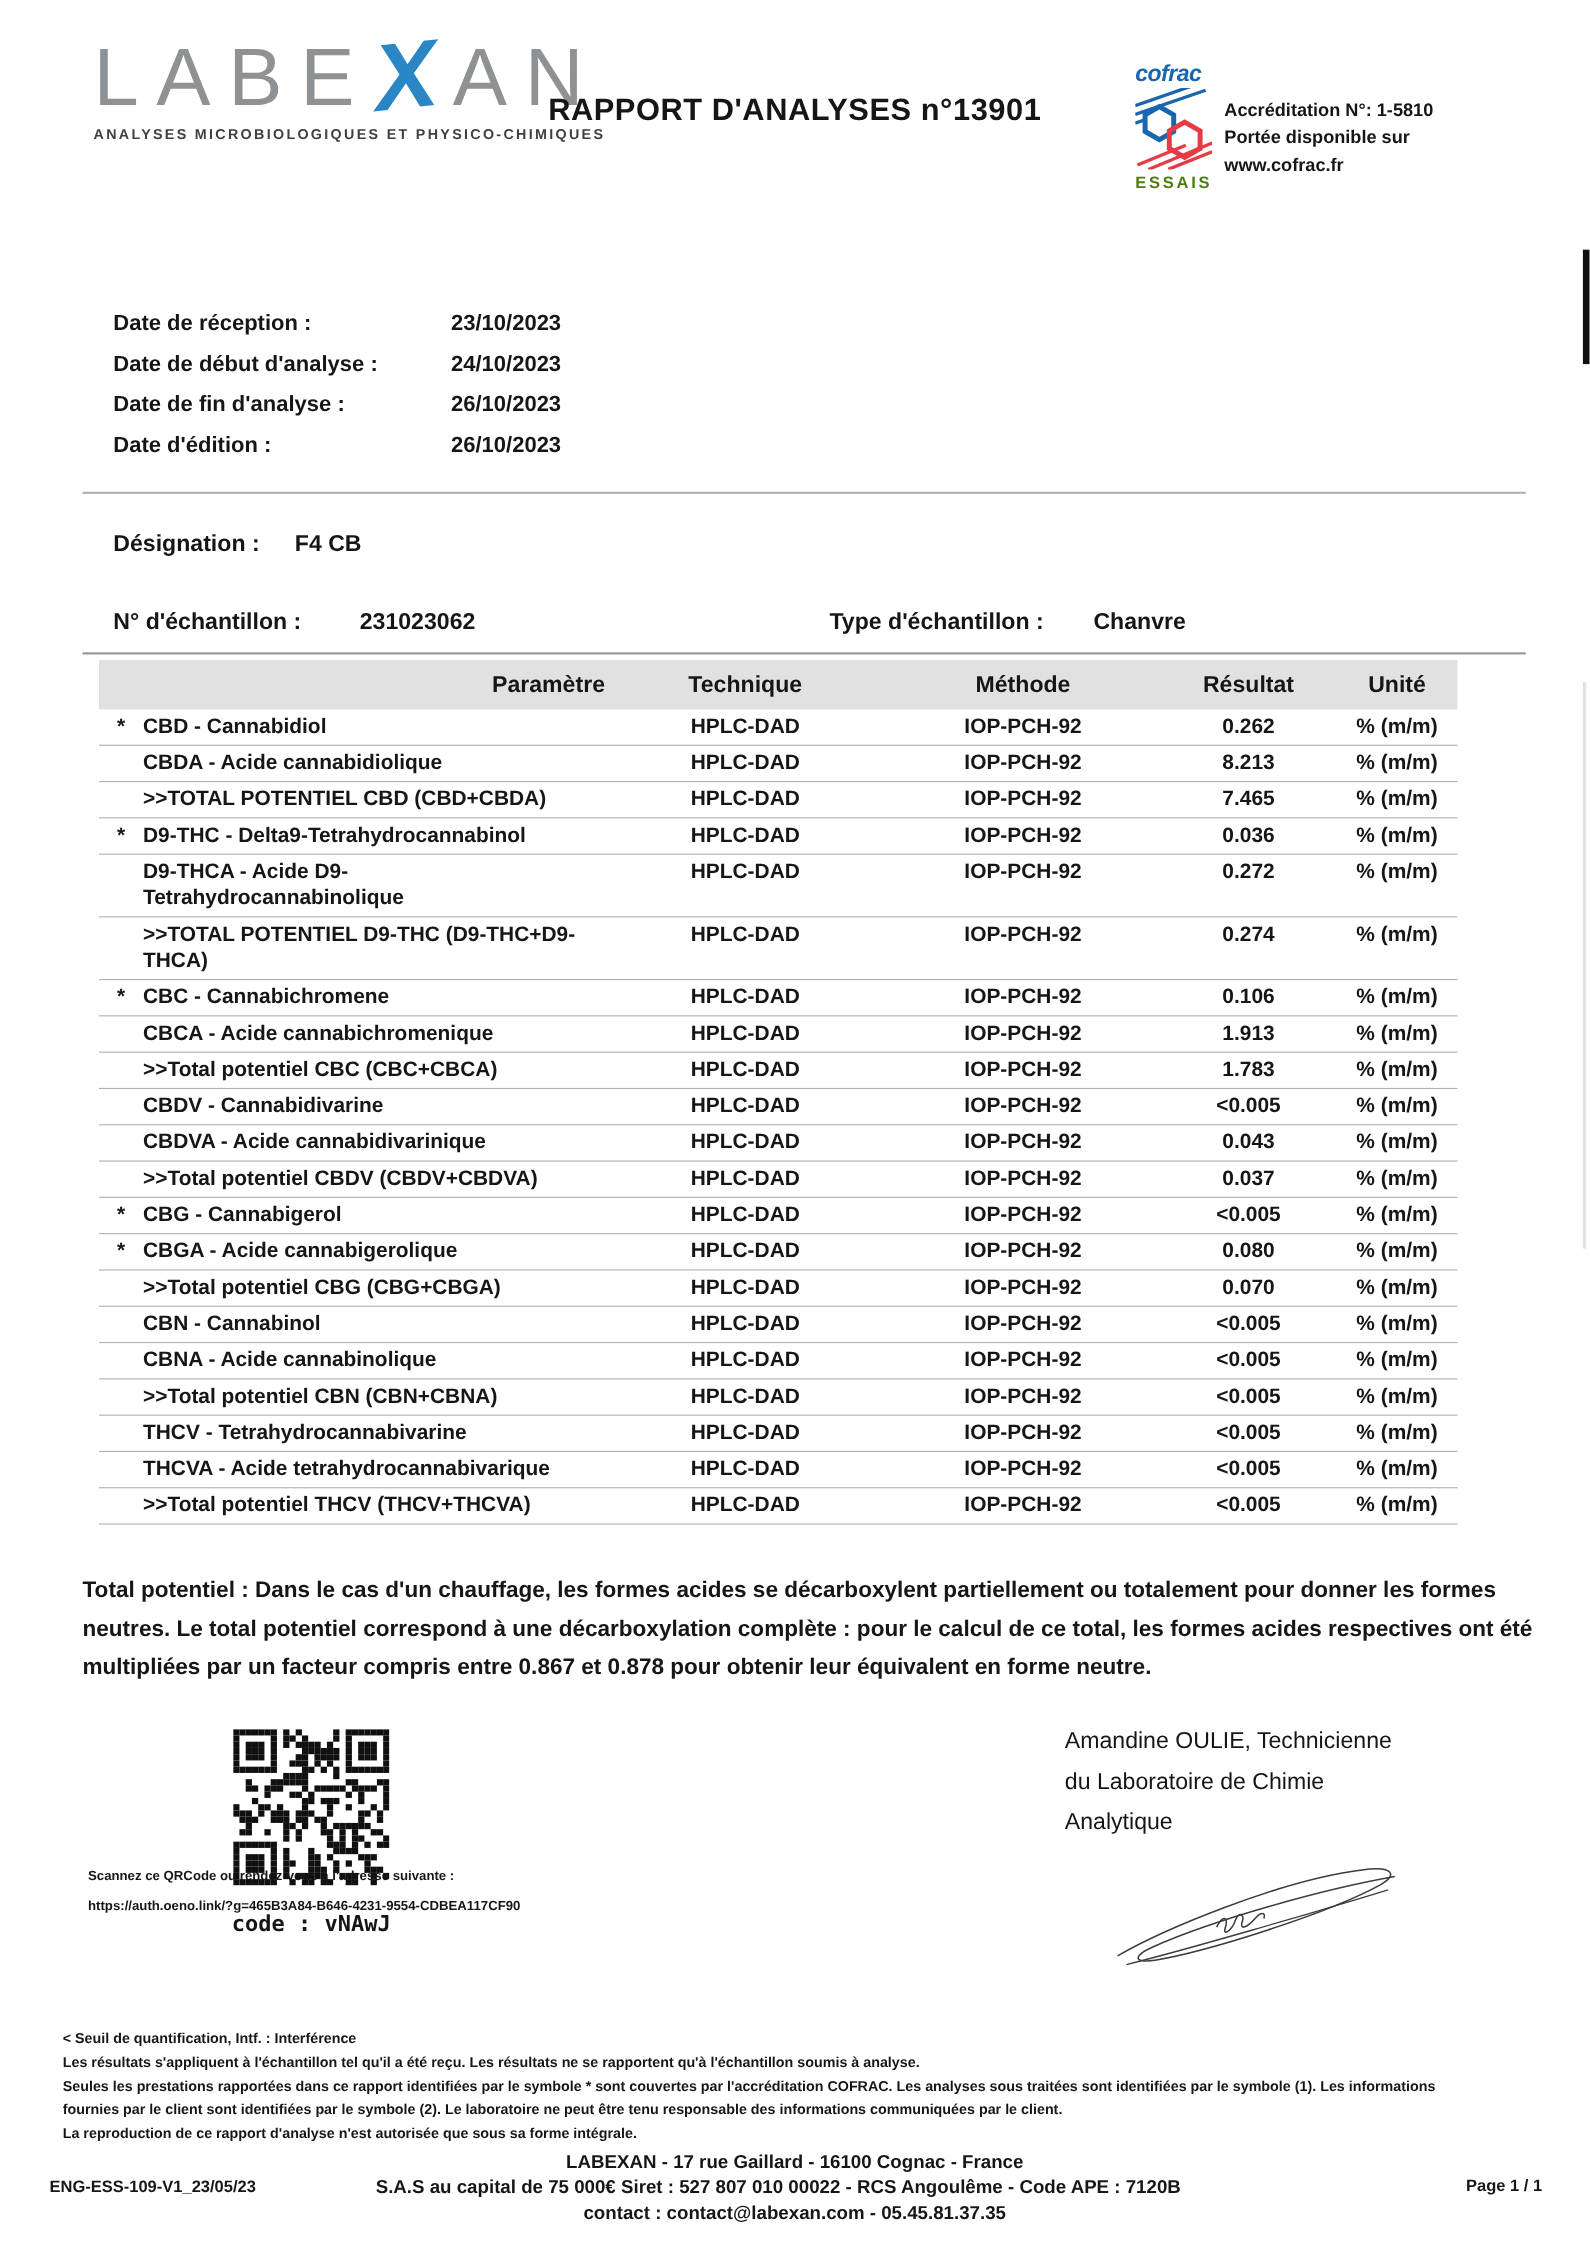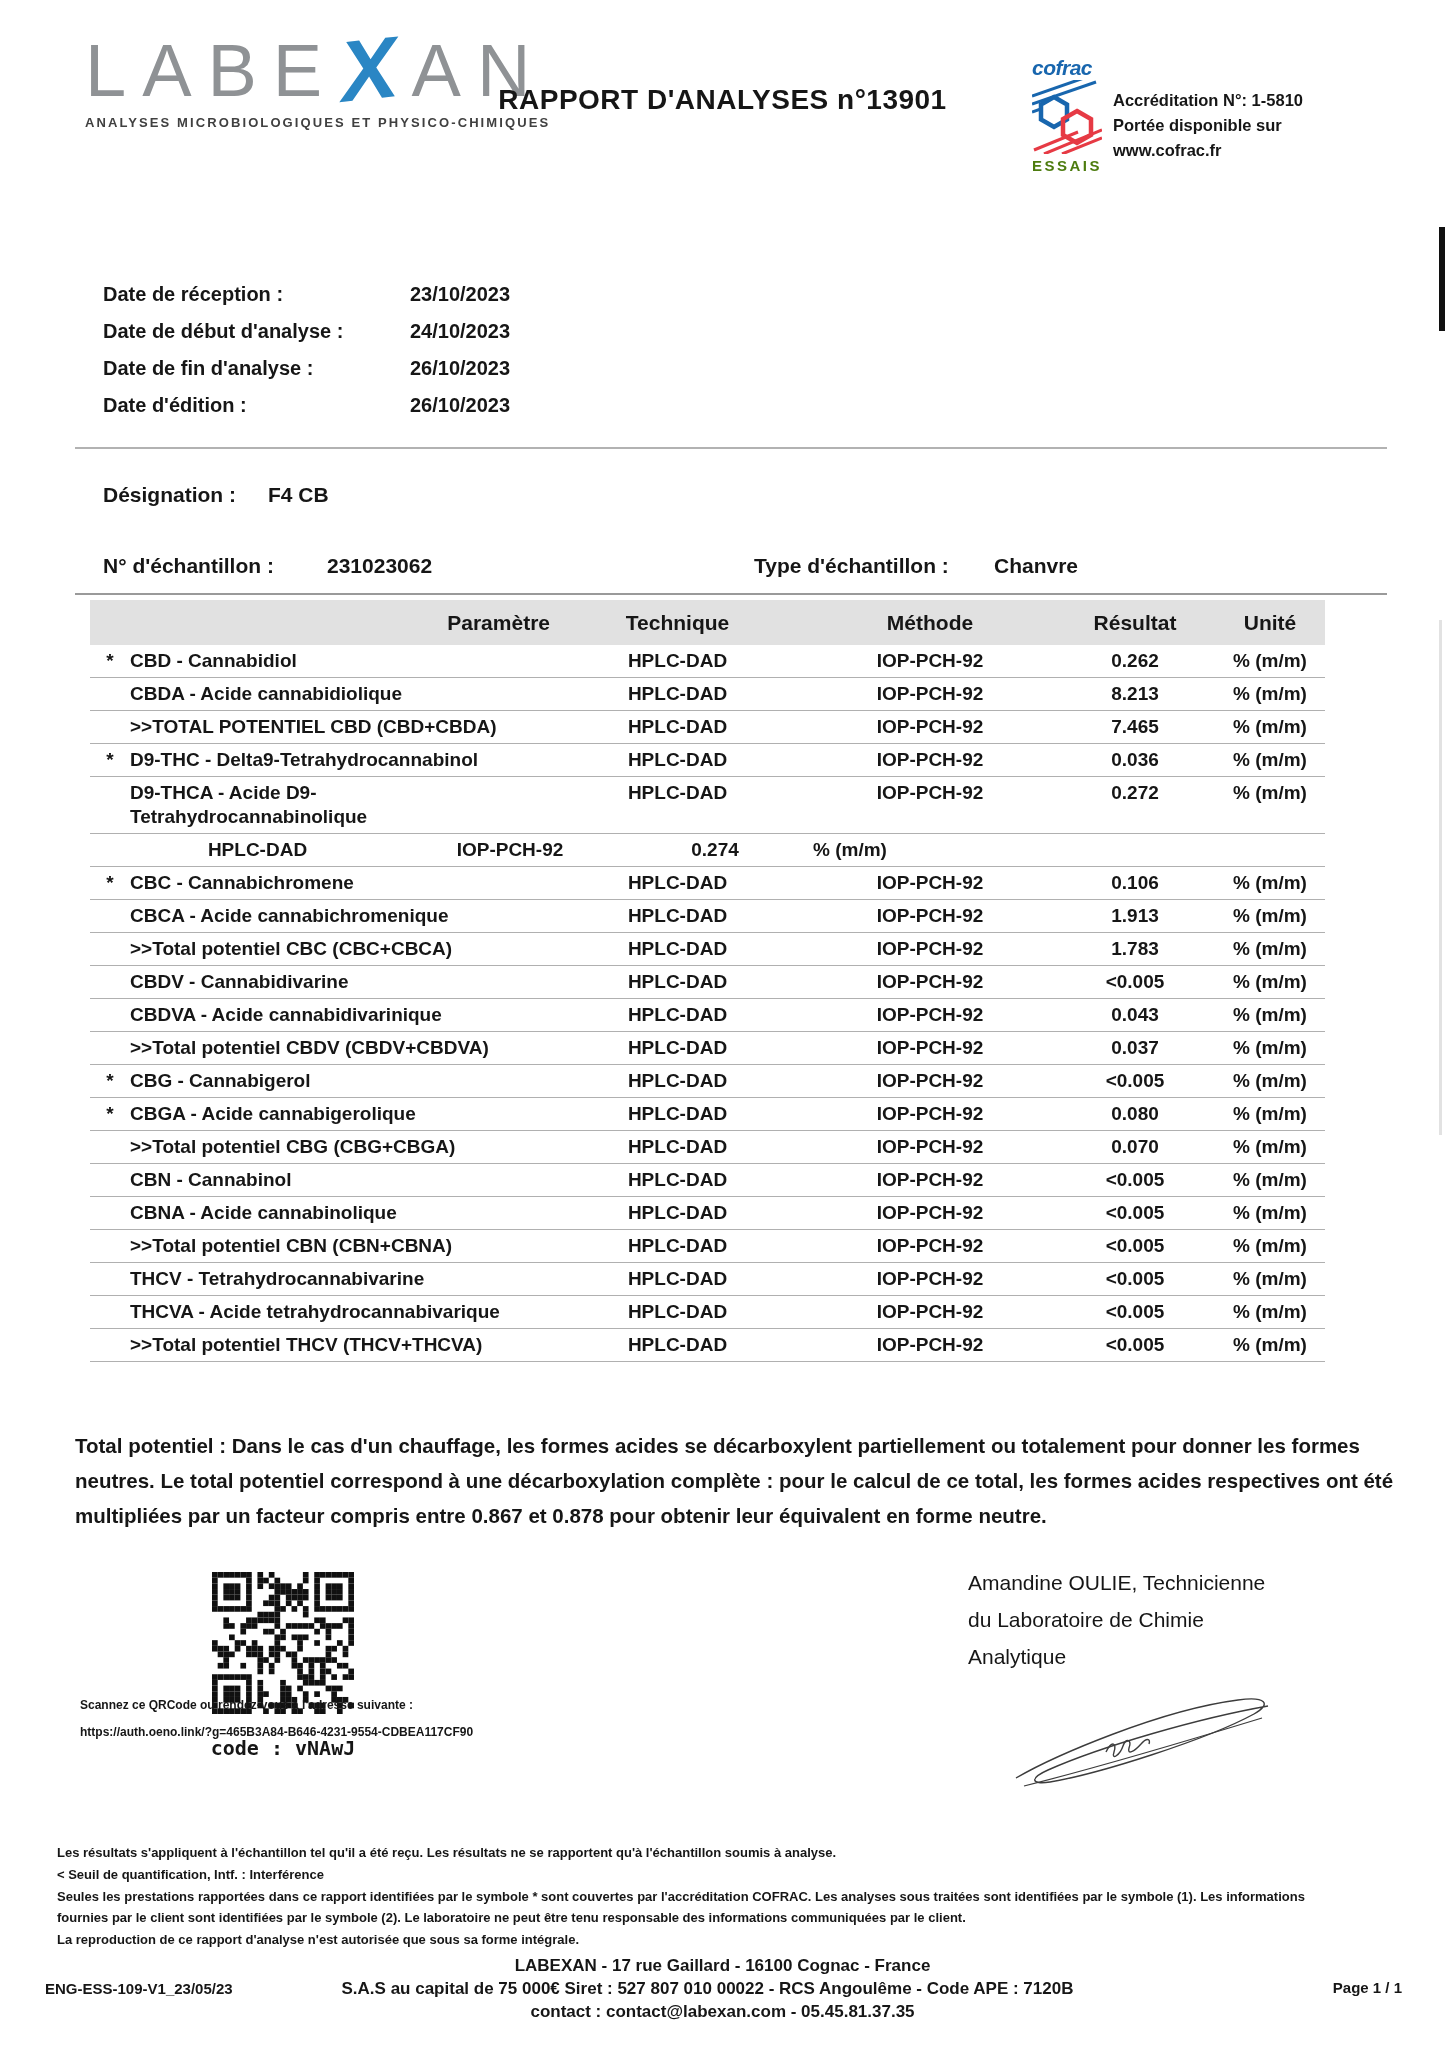--- a/index.html
+++ b/index.html
@@ -195,20 +195,21 @@
         <span class="c-star"></span>
         <span class="c-param">D9-THCA - Acide D9-Tetrahydrocannabinolique</span>
         <span class="c-tech">HPLC-DAD</span>
         <span class="c-meth">IOP-PCH-92</span>
         <span class="c-res">0.272</span>
         <span class="c-unit">% (m/m)</span>
       </div>
 
       <div class="t-row">
         <span class="c-star"></span>
+        <span class="c-param">&gt;&gt;TOTAL POTENTIEL D9-THC (D9-THC+D9-THCA)</span>
         <span class="c-tech">HPLC-DAD</span>
         <span class="c-meth">IOP-PCH-92</span>
         <span class="c-res">0.274</span>
         <span class="c-unit">% (m/m)</span>
       </div>
 
       <div class="t-row">
         <span class="c-star">*</span>
         <span class="c-param">CBC - Cannabichromene</span>
         <span class="c-tech">HPLC-DAD</span>
@@ -666,22 +667,22 @@
 
 <div class="abs sig-svg">
   <svg width="270" height="115" viewBox="0 0 270 115" fill="none">
     <path d="M6,98 C44,76 150,30 228,20 C256,16 262,24 244,34 C196,60 88,94 40,102 C20,105 20,98 38,90 C92,66 190,38 258,26" stroke="#3c3c3c" stroke-width="1.4"></path>
     <path d="M96,72 c6,-12 11,-9 8,0 c-3,9 6,3 9,-6 c3,-9 9,-6 6,2 c-2,7 5,4 12,-4 c5,-6 10,-6 8,0" stroke="#3c3c3c" stroke-width="1.4"></path>
     <path d="M14,106 C70,92 180,60 252,38" stroke="#3c3c3c" stroke-width="1.2"></path>
   </svg>
 </div>
 
 <div class="abs footnotes">
+  <div>&lt; Seuil de quantification, Intf. : Interférence</div>
   <div>Les résultats s'appliquent à l'échantillon tel qu'il a été reçu. Les résultats ne se rapportent qu'à l'échantillon soumis à analyse.</div>
-  <div>&lt; Seuil de quantification, Intf. : Interférence</div>
   <div>Seules les prestations rapportées dans ce rapport identifiées par le symbole * sont couvertes par l'accréditation COFRAC. Les analyses sous traitées sont identifiées par le symbole (1). Les informations</div>
   <div>fournies par le client sont identifiées par le symbole (2). Le laboratoire ne peut être tenu responsable des informations communiquées par le client.</div>
   <div>La reproduction de ce rapport d'analyse n'est autorisée que sous sa forme intégrale.</div>
 </div>
 
 <div class="abs f-address">LABEXAN - 17 rue Gaillard - 16100 Cognac - France</div>
 <div class="abs f-company">S.A.S au capital de 75 000€ Siret : 527 807 010 00022 - RCS Angoulême - Code APE : 7120B</div>
 <div class="abs f-contact">contact : contact@labexan.com - 05.45.81.37.35</div>
 <div class="abs f-ref">ENG-ESS-109-V1_23/05/23</div>
 <div class="abs f-page">Page 1 / 1</div>

